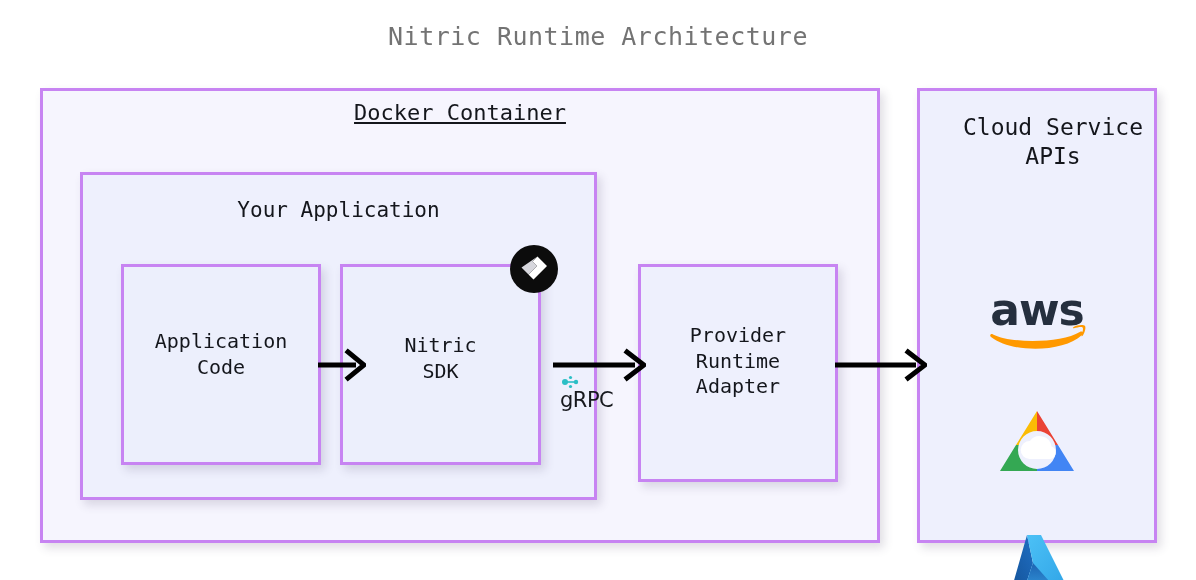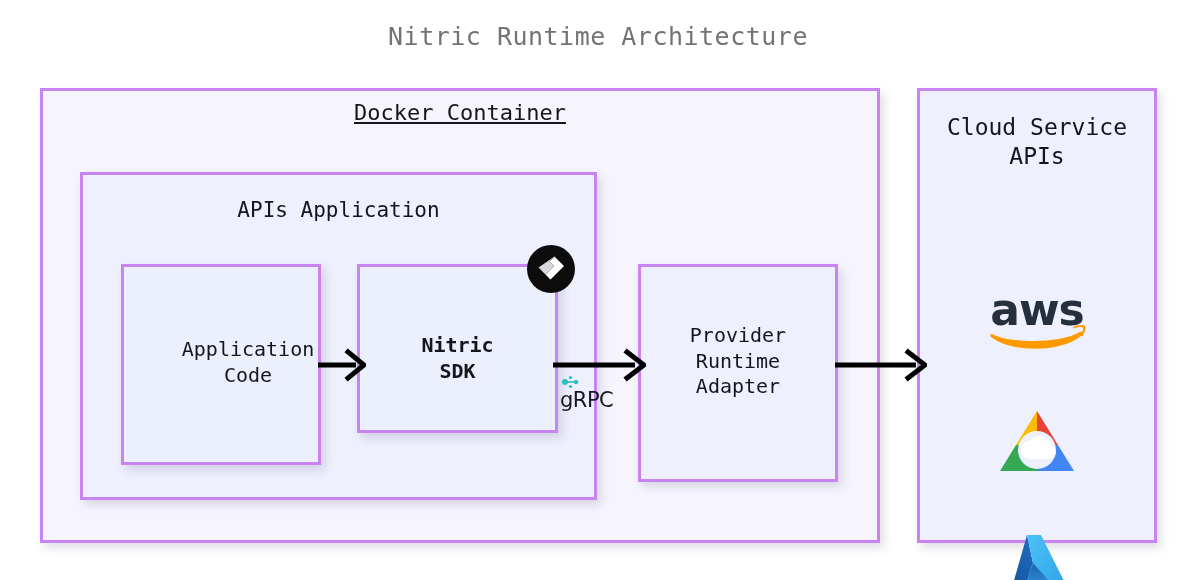--- a/index.html
+++ b/index.html
@@ -68,42 +68,42 @@
     left: 80px;  top: 172px; width: 517px; height: 328px;
   }
   #your-application > .box-label {
     top: 22px; font-size: 21px;
   }
 
   #application-code {
     left: 121px; top: 264px; width: 200px; height: 201px;
   }
   #application-code > .box-label {
-    top: 70px; font-size: 20px; padding-left: 27px;
+    top: 62px; font-size: 20px;
   }
 
   #nitric-sdk {
-    left: 357px; top: 264px; width: 201px; height: 169px; font-weight: bold;
+    left: 340px; top: 264px; width: 201px; height: 201px;
   }
   #nitric-sdk > .box-label {
     top: 66px; font-size: 20px;
   }
 
   #provider-runtime-adapter {
     left: 638px; top: 264px; width: 200px; height: 218px;
   }
   #provider-runtime-adapter > .box-label {
     top: 56px; font-size: 20px;
   }
 
   #cloud-service-apis {
     left: 917px; top: 88px; width: 240px; height: 455px;
   }
   #cloud-service-apis > .box-label {
-    top: 22px; font-size: 23px;
+    top: 22px; font-size: 23px; padding-left: 16px;
   }
 
   
   .nitric-badge {
     position: absolute;
     right: -22px;
     top: -24px;
     width: 52px;
     height: 52px;
   }
@@ -156,21 +156,21 @@
 
 <div id="diagram">
 
   <div class="diagram-title">Nitric Runtime Architecture</div>
 
   <div class="box" id="docker-container">
     <div class="box-label">Docker Container</div>
   </div>
 
   <div class="box inner" id="your-application">
-    <div class="box-label">APIs Application</div>
+    <div class="box-label">Your Application</div>
   </div>
 
   <div class="box inner2" id="application-code">
     <div class="box-label">Application
 Code</div>
   </div>
 
   <div class="box inner2" id="nitric-sdk">
     <div class="box-label">Nitric
 SDK</div>

